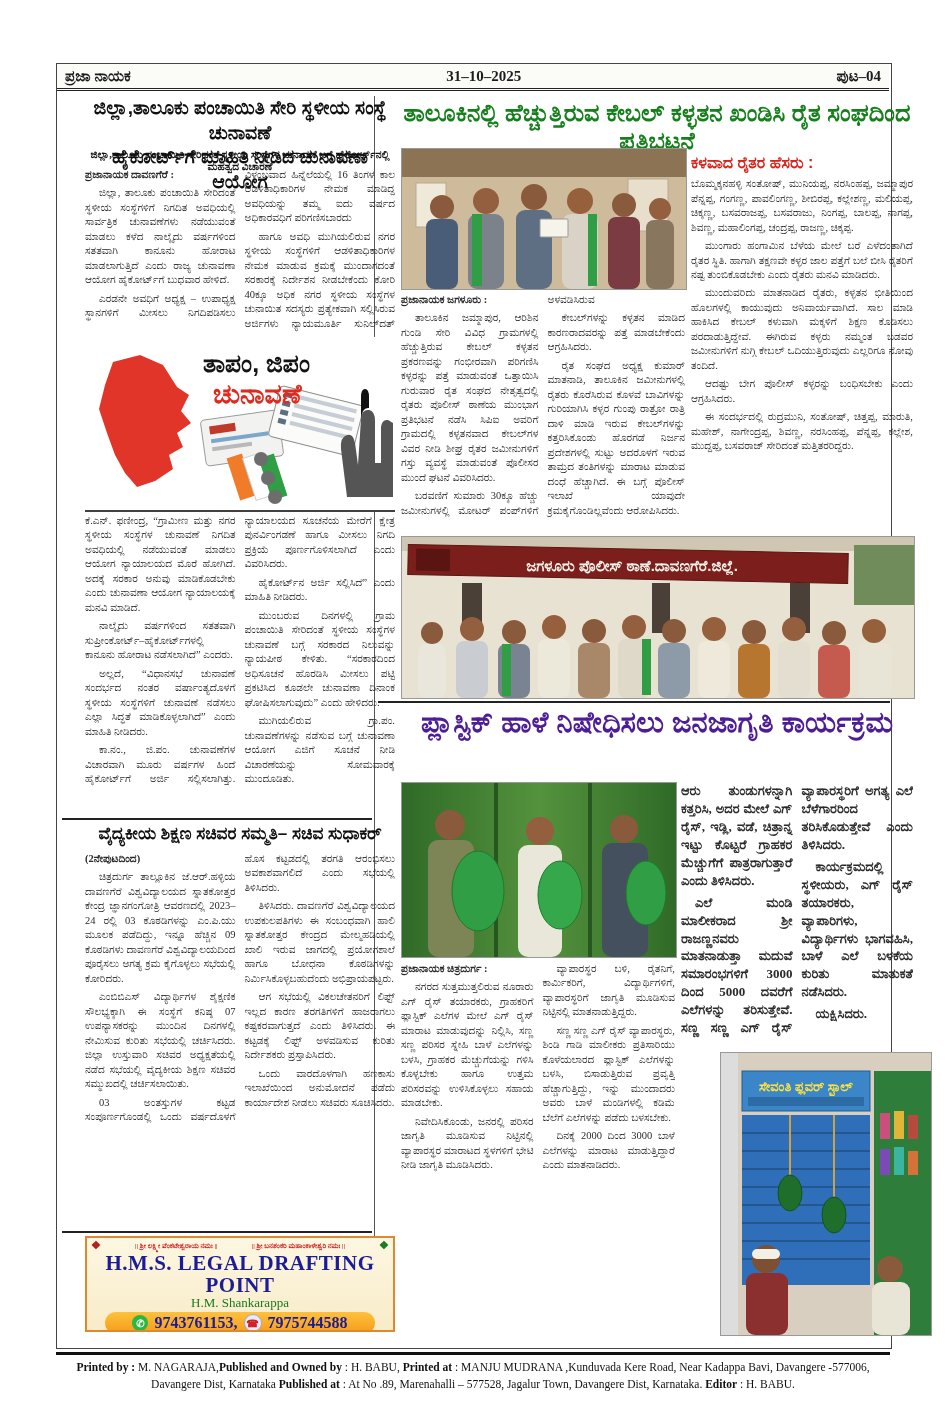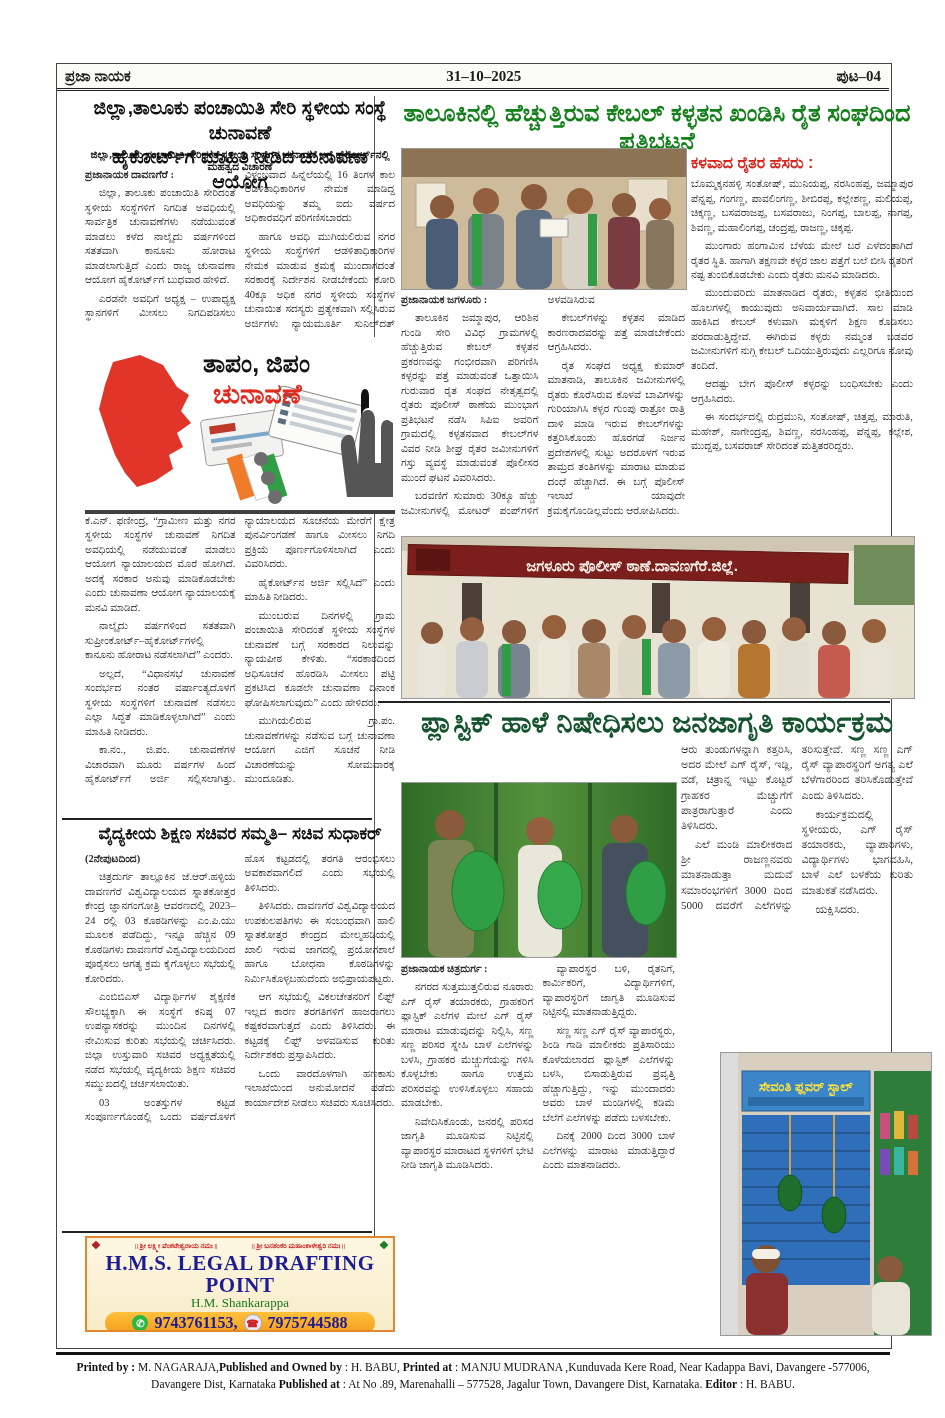--- a/index.html
+++ b/index.html
@@ -9,21 +9,21 @@
   .frame{position:absolute;left:56px;top:63px;width:834px;height:1284px;border:1px solid #444;}
   .masthead{position:absolute;left:57px;top:64px;width:832px;height:27px;background:#fbfbf8;
         border-bottom:3px double #222;display:flex;align-items:center;justify-content:space-between;
         padding:0 8px;box-sizing:border-box;font-weight:bold;font-size:15px;}
   .vrule{position:absolute;background:#555;width:1px;}
   .hrule{position:absolute;background:#222;height:2px;}
   .headline-black{font-weight:bold;color:#101010;text-align:center;line-height:1.3;
         font-family:"Liberation Sans","DejaVu Sans",sans-serif;}
   .headline-green{font-weight:bold;color:#15801b;text-align:center;
         font-family:"Liberation Sans","DejaVu Sans",sans-serif;}
-  .headline-red{font-weight:bold;color:#14532d;text-align:center;
+  .headline-red{font-weight:bold;color:#4c1d95;text-align:center;
         font-family:"Liberation Sans","DejaVu Sans",sans-serif;}
   .subhead{font-weight:bold;color:#111;text-align:center;}
   .body-cols{column-count:2;column-gap:9px;font-size:10.5px;line-height:1.38;text-align:justify;
         overflow:hidden;color:#2a2a2a;}
   .body-cols p{margin:0 0 4px 0;text-indent:14px;}
   .body-cols p.nofirst{text-indent:0;}
   .dateline{font-weight:bold;text-indent:0 !important;}
   .single-col{font-size:10.5px;line-height:1.38;text-align:justify;overflow:hidden;color:#2a2a2a;}
   .single-col p{margin:0 0 4px 0;text-indent:14px;}
   .names-head{color:#d9231a;font-weight:bold;font-size:16px;margin:0 0 3px 0;
@@ -41,21 +41,21 @@
   .ad-phonebar{margin:2px auto 2px auto;width:88%;background:linear-gradient(#ffc13d,#f49b18);
       border-radius:11px;display:flex;align-items:center;justify-content:center;gap:6px;
       font-weight:bold;color:#1c1c96;font-size:16px;height:22px;}
   .wa-icon{display:inline-flex;width:16px;height:16px;border-radius:50%;background:#2bb741;
       color:#fff;font-size:10px;align-items:center;justify-content:center;}
   .ph-icon{display:inline-flex;width:16px;height:16px;border-radius:50%;background:#e8e8ff;
       color:#d02020;font-size:10px;align-items:center;justify-content:center;border:1px solid #aaa;}
   .footer{position:absolute;left:56px;top:1352px;width:834px;border-top:3px solid #111;
       text-align:center;font-size:11.5px;line-height:1.45;padding-top:4px;color:#111;}
   .footer .b{font-weight:bold;}
-  .graphic-box{background:#fff;border-bottom:4px solid #404040;overflow:hidden;position:relative;}
+  .graphic-box{background:#fff;border-bottom:2px solid #404040;overflow:hidden;position:relative;}
   .gfx-line1{position:absolute;left:118px;top:12px;font-size:25px;font-weight:bold;color:#141414;
       font-family:"Liberation Sans","DejaVu Sans",sans-serif;}
   .gfx-line2{position:absolute;left:128px;top:42px;font-size:27px;font-weight:bold;color:#e02a1e;
       font-family:"Liberation Sans","DejaVu Sans",sans-serif;}
 </style>
 </head>
 <body>
 
 <div class="page">
 
@@ -287,21 +287,21 @@
         <circle cx="138" cy="48" r="14" fill="#935f3e"></circle>
         <rect x="116" y="62" width="44" height="112" rx="10" fill="#e9e6da"></rect>
         <ellipse cx="158" cy="112" rx="22" ry="34" fill="#36a84c" stroke="#1f7a30"></ellipse>
         <circle cx="222" cy="46" r="14" fill="#8a5a3c"></circle>
         <rect x="200" y="60" width="46" height="114" rx="10" fill="#45505e"></rect>
         <ellipse cx="244" cy="110" rx="20" ry="32" fill="#2f9e44" stroke="#1f7a30"></ellipse>
       </g>
     </svg>
   </div>
 
-  <div class="abs body-cols" style="left:658px;top:742px;width:232px;height:274px;font-size:11px;">
+  <div class="abs body-cols" style="left:658px;top:782px;width:232px;height:274px;font-size:13px;font-weight:bold;">
     <p class="nofirst">ಆರು ತುಂಡುಗಳನ್ನಾಗಿ ಕತ್ತರಿಸಿ, ಅದರ ಮೇಲೆ ಎಗ್ ರೈಸ್, ಇಡ್ಲಿ, ವಡೆ, ಚಿತ್ರಾನ್ನ ಇಟ್ಟು ಕೊಟ್ಟರೆ ಗ್ರಾಹಕರ ಮೆಚ್ಚುಗೆಗೆ ಪಾತ್ರರಾಗುತ್ತಾರೆ ಎಂದು ತಿಳಿಸಿದರು.</p>
     <p>ಎಲೆ ಮಂಡಿ ಮಾಲೀಕರಾದ ಶ್ರೀ ರಾಜಣ್ಣನವರು ಮಾತನಾಡುತ್ತಾ ಮದುವೆ ಸಮಾರಂಭಗಳಿಗೆ 3000 ದಿಂದ 5000 ದವರೆಗೆ ಎಲೆಗಳನ್ನು ತರಿಸುತ್ತೇವೆ. ಸಣ್ಣ ಸಣ್ಣ ಎಗ್ ರೈಸ್ ವ್ಯಾಪಾರಸ್ಥರಿಗೆ ಅಗತ್ಯ ಎಲೆ ಬೆಳೆಗಾರರಿಂದ ತರಿಸಿಕೊಡುತ್ತೇವೆ ಎಂದು ತಿಳಿಸಿದರು.</p>
     <p>ಕಾರ್ಯಕ್ರಮದಲ್ಲಿ ಸ್ಥಳೀಯರು, ಎಗ್ ರೈಸ್ ತಯಾರಕರು, ವ್ಯಾಪಾರಿಗಳು, ವಿದ್ಯಾರ್ಥಿಗಳು ಭಾಗವಹಿಸಿ, ಬಾಳೆ ಎಲೆ ಬಳಕೆಯ ಕುರಿತು ಮಾತುಕತೆ ನಡೆಸಿದರು.</p>
     <p>ಯಕ್ಷಿಸಿದರು.</p>
   </div>
 
   <div class="abs body-cols" style="left:378px;top:962px;width:274px;height:384px;">
     <p class="dateline">ಪ್ರಜಾನಾಯಕ ಚಿತ್ರದುರ್ಗ :</p>
     <p>ನಗರದ ಸುತ್ತಮುತ್ತಲಿರುವ ನೂರಾರು ಎಗ್ ರೈಸ್ ತಯಾರಕರು, ಗ್ರಾಹಕರಿಗೆ ಪ್ಲಾಸ್ಟಿಕ್ ಎಲೆಗಳ ಮೇಲೆ ಎಗ್ ರೈಸ್ ಮಾರಾಟ ಮಾಡುವುದನ್ನು ನಿಲ್ಲಿಸಿ, ಸಣ್ಣ ಸಣ್ಣ ಪರಿಸರ ಸ್ನೇಹಿ ಬಾಳೆ ಎಲೆಗಳನ್ನು ಬಳಸಿ, ಗ್ರಾಹಕರ ಮೆಚ್ಚುಗೆಯನ್ನು ಗಳಿಸಿ ಕೊಳ್ಳಬೇಕು ಹಾಗೂ ಉತ್ತಮ ಪರಿಸರವನ್ನು ಉಳಿಸಿಕೊಳ್ಳಲು ಸಹಾಯ ಮಾಡಬೇಕು.</p>
     <p>ನಿವೇದಿಸಿಕೊಂಡು, ಜನರಲ್ಲಿ ಪರಿಸರ ಜಾಗೃತಿ ಮೂಡಿಸುವ ನಿಟ್ಟಿನಲ್ಲಿ ವ್ಯಾಪಾರಸ್ಥರ ಮಾರಾಟದ ಸ್ಥಳಗಳಿಗೆ ಭೇಟಿ ನೀಡಿ ಜಾಗೃತಿ ಮೂಡಿಸಿದರು.</p>

